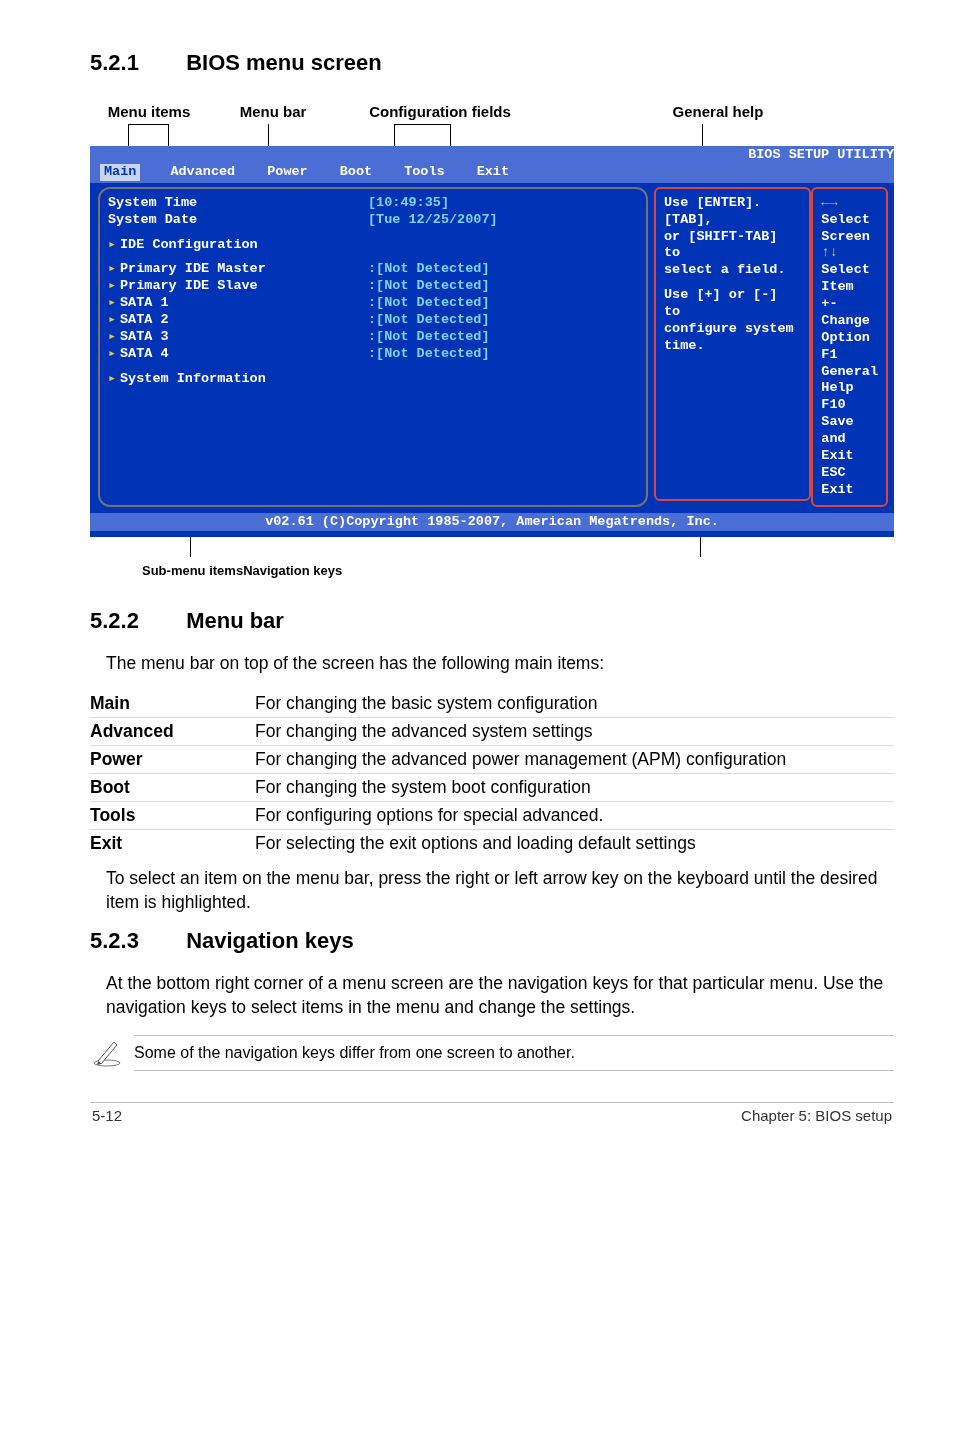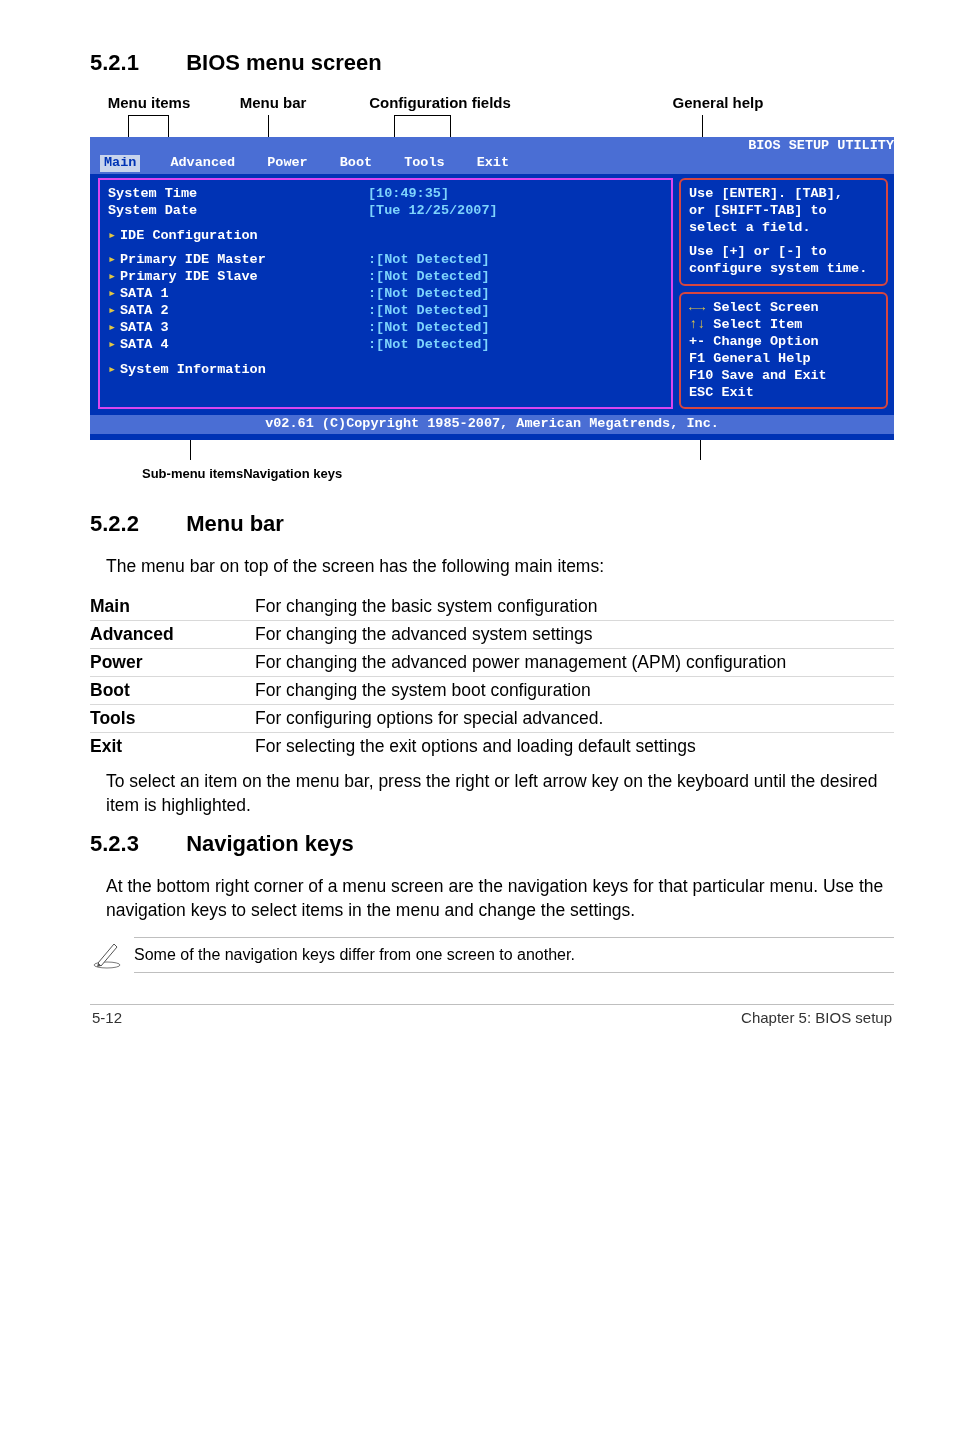--- a/index.html
+++ b/index.html
@@ -30,20 +30,21 @@
     display: flex;
     font-weight: bold;
     font-size: 15px;
     margin-bottom: 4px;
     position: relative;
   }
   .label-cell {
     display: flex;
     flex-direction: column;
     align-items: center;
+    margin-top: 9px;
   }
   .label-span {
     white-space: nowrap;
   }
   .connector {
     position: relative;
     height: 22px;
   }
   .conn-line {
     position: absolute;
@@ -86,30 +87,30 @@
     padding: 0 4px;
     margin-right: 18px;
   }
   .bios-body {
     display: flex;
     padding: 4px 6px 6px 8px;
     min-height: 220px;
   }
   .bios-left {
     flex: 1;
-    border: 2px solid #d946ef;
-    border-radius: 0;
+    border: 2px solid #737373;
+    border-radius: 12px;
     padding: 6px 8px;
     margin-right: 6px;
     position: relative;
   }
   .bios-right {
-    width: 209px;
-    display: flex;
-    flex-direction: column;
+    width: 234px;
+    display: flex;
+    flex-direction: row;
   }
   .rbox {
     border: 2px solid #d7463f;
     border-radius: 6px;
     padding: 6px 8px;
     color: #fff;
     margin-bottom: 6px;
   }
   .rbox:last-child {
     margin-bottom: 0;

